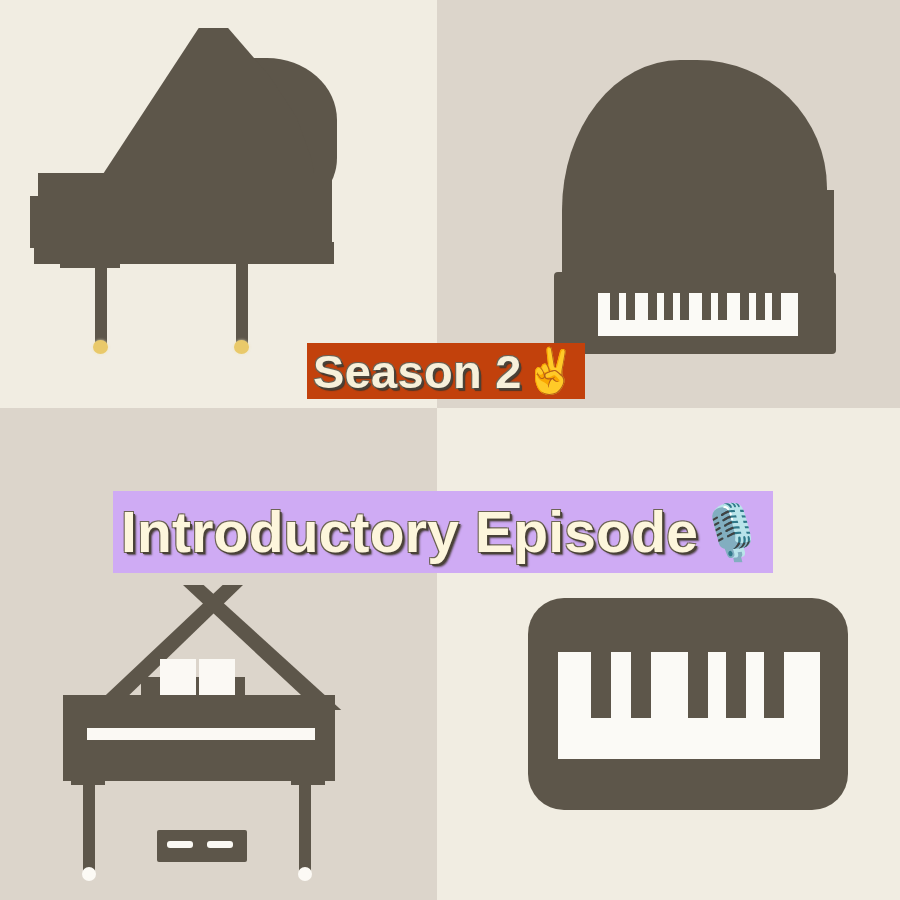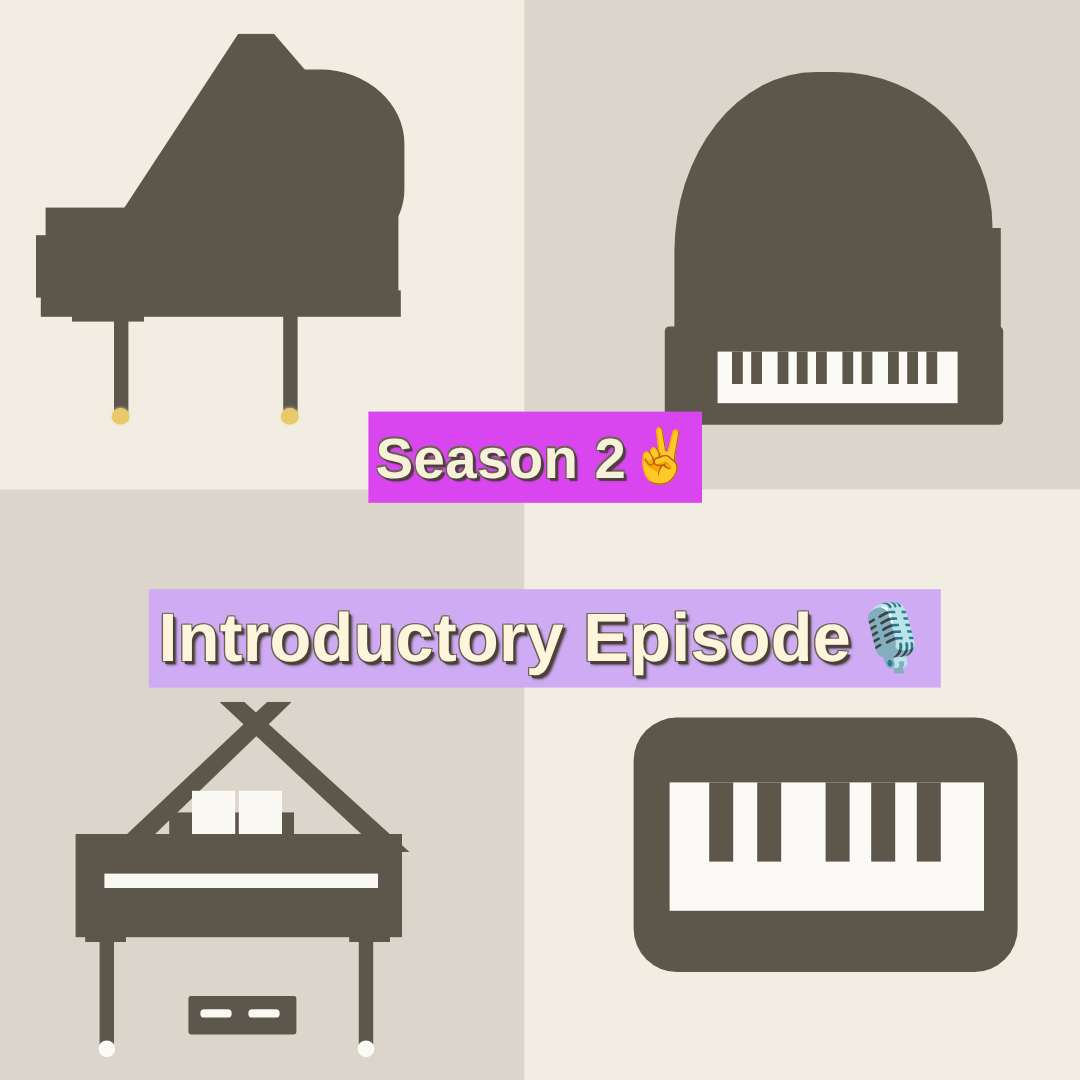--- a/index.html
+++ b/index.html
@@ -132,22 +132,22 @@
     left:30px;top:54px;width:262px;height:107px;background:#fbfaf6;
   }
   #keyboard .blk{
     position:absolute;top:54px;width:20px;height:66px;background:#5d564a;
   }
 
   
   .band{position:absolute;display:flex;align-items:center;}
 
   #season-band{
-    left:307px;top:343px;height:76px;padding:0 6px;
-    background:#d946ef;
+    left:307px;top:343px;height:56px;padding:0 6px;
+    background:#c2410c;
   }
   #season-text{
     font-size:47px;font-weight:700;letter-spacing:.3px;
     color:#f7f0da;
     text-shadow:
       2px 2px 0 #4a4238, 2.5px 2.5px 1px rgba(60,52,42,.85),
       -1px -1px 0 #6d6455, 1px -1px 0 #6d6455, -1px 1px 0 #6d6455;
     white-space:nowrap;line-height:1;
   }
   #season-emoji{font-size:44px;line-height:1;margin-left:2px;}
@@ -156,21 +156,21 @@
     left:143px;top:409px;height:78px;width:597px;
     background:#ddd8cd;
     justify-content:center;
   }
   #title-text{
     font-size:61px;font-weight:400;letter-spacing:1.5px;
     color:#5d5446;white-space:nowrap;line-height:1;
   }
 
   #episode-band{
-    left:124px;top:491px;height:82px;padding:0 8px;
+    left:113px;top:491px;height:82px;padding:0 8px;
     background:#cfabf4;
   }
   #episode-text{
     font-size:57px;font-weight:700;letter-spacing:.2px;
     color:#fdf6dc;
     text-shadow:
       2px 2px 0 #4a4238, 3px 3px 2px rgba(60,52,42,.8),
       -1px -1px 0 #6d6455, 1px -1px 0 #6d6455, -1px 1px 0 #6d6455;
     white-space:nowrap;line-height:1;
   }

